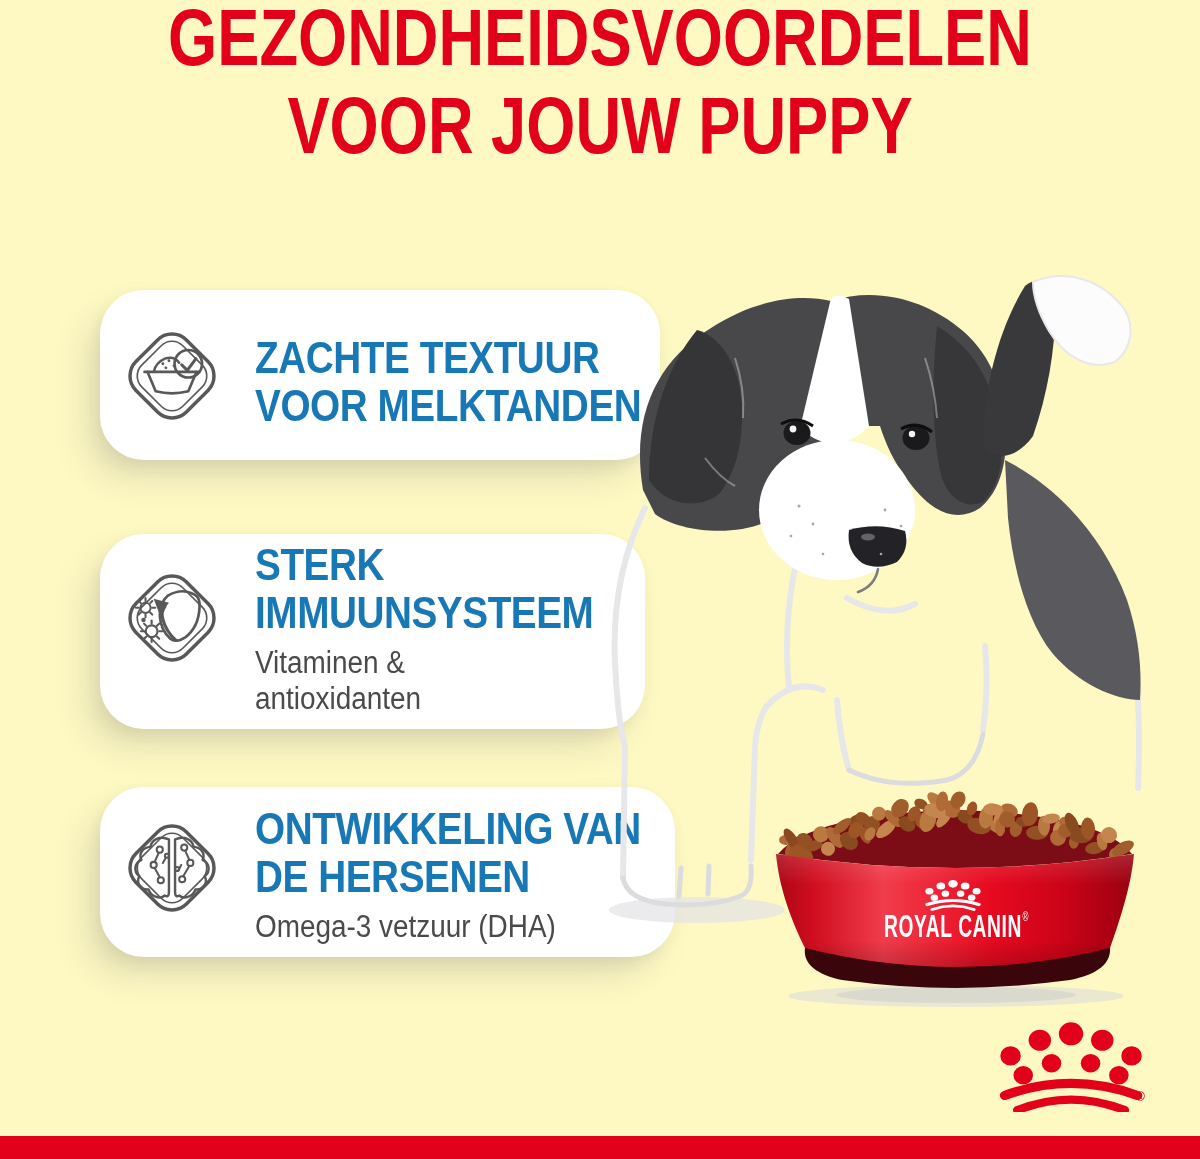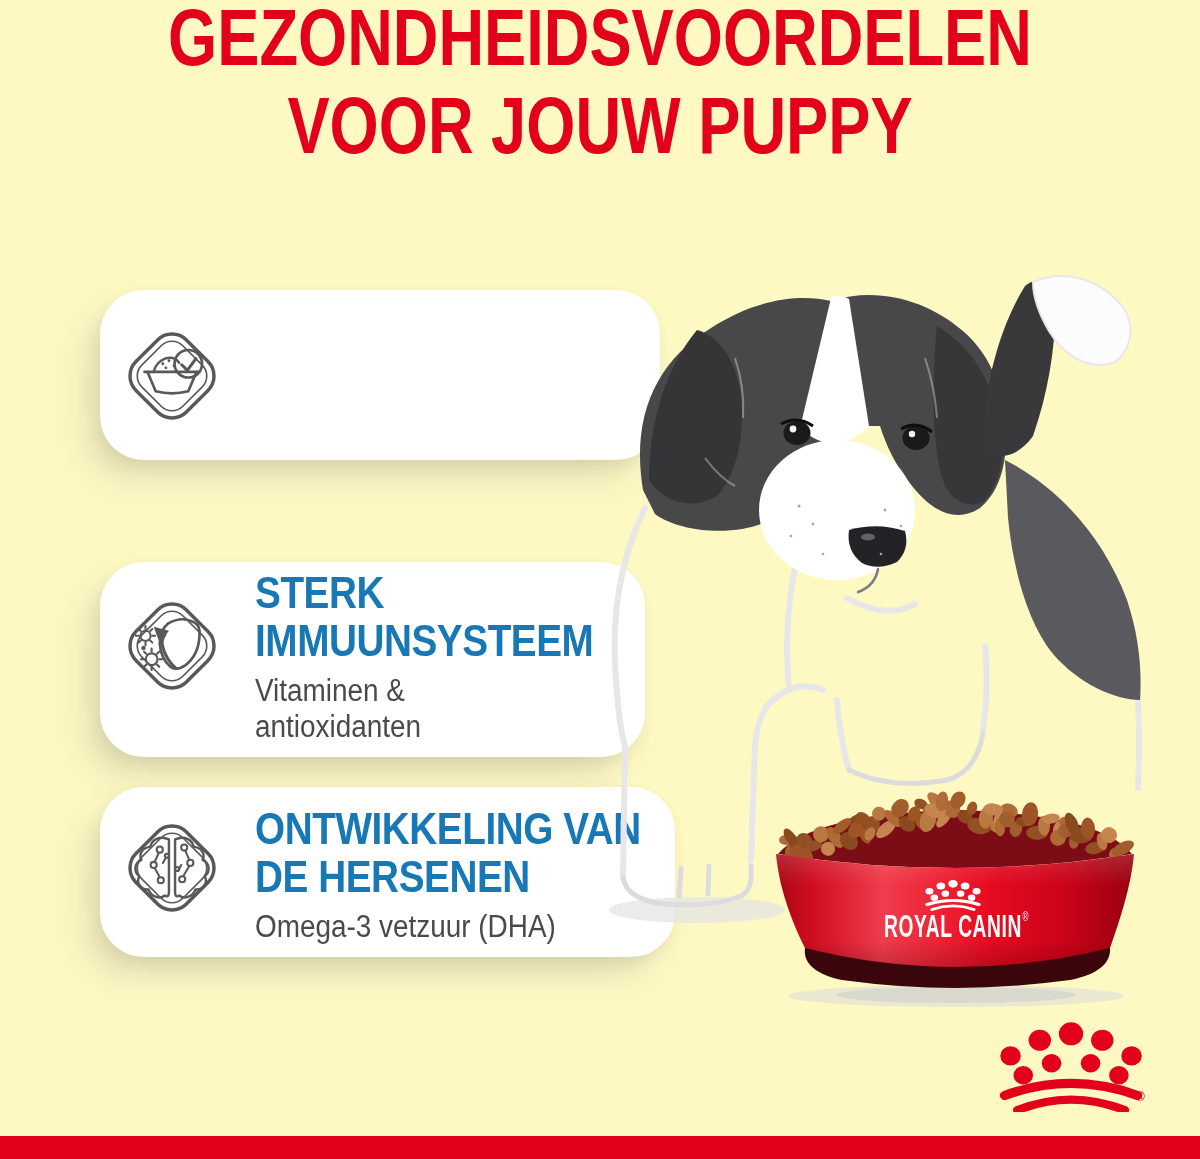--- a/index.html
+++ b/index.html
@@ -9,21 +9,21 @@
   
   .title{position:absolute;top:-6px;left:0;width:100%;margin:0;text-align:center;
          color:var(--brand_red);font-weight:bold;font-size:79px;line-height:1.11;
          transform:scaleX(.8);transform-origin:50% 0;letter-spacing:0;}
   .title span{display:block;}
 
   
   .card{position:absolute;left:100px;background:#fff;border-radius:44px;
         box-shadow:-16px 20px 34px -4px rgba(70,70,85,.17),-2px 6px 14px rgba(70,70,85,.07);}
   .c1{top:290px;width:560px;height:170px;}
-  .c2{top:562px;width:545px;height:195px;}
+  .c2{top:534px;width:545px;height:195px;}
   .c3{top:787px;width:575px;height:170px;}
   .icon{position:absolute;left:18px;width:108px;height:108px;}
   .c1 .icon{top:32px}.c2 .icon{top:30px}.c3 .icon{top:27px}
   .txt{position:absolute;left:155px;top:0;}
   .c1 .txt{top:44px}.c2 .txt{top:7px}.c3 .txt{top:18px}
   .heading{color:var(--heading_blue);font-weight:bold;font-size:45px;line-height:1.06;
            letter-spacing:-.5px;transform:scaleX(.86);transform-origin:0 0;white-space:nowrap;}
   .heading span{display:block;}
   .subtitle{color:var(--subtitle_gray);font-size:31px;line-height:1.14;margin-top:9px;
             transform:scaleX(.9);transform-origin:0 0;white-space:nowrap;}
@@ -76,20 +76,26 @@
           <circle cx="44" cy="41" r="1.4"></circle>
           <circle cx="50" cy="38" r="1.4"></circle>
           <circle cx="55" cy="43" r="1.4"></circle>
           <circle cx="47" cy="45" r="1.4"></circle>
         </g>
       <path d="M29 49 L37 68 Q53 72 69 68 L77 49" class="ic" stroke-width="2.6"></path>
       <path d="M26 49 L80 49" class="ic" stroke-width="2.6"></path>
       <circle cx="69" cy="41" r="13.5" fill="#fff" class="ic" stroke-width="2.6"></circle>
       <path d="M62.5 42 L68 47.5 L76.5 36" class="ic" stroke-width="3"></path>
     </svg>
+    <div class="txt">
+      <div class="heading">
+        <span>ZACHTE TEXTUUR</span>
+        <span>VOOR MELKTANDEN</span>
+      </div>
+    </div>
   </div>
 
   <div class="card c2">
     <svg class="icon" viewBox="0 0 106 106">
       <rect x="18" y="18" width="70" height="70" rx="20" class="ic" stroke-width="3.4" transform="rotate(45 53 53)"></rect>
       <rect x="24.5" y="24.5" width="57" height="57" rx="15" class="ic" stroke-width="1.6" transform="rotate(45 53 53)"></rect>
       <path d="M49 31 Q63 23 75 30 Q81 33 80 43 Q79 62 66 72 Q57 78 51 73 Q42 65 41 51 Q41 38 49 31 Z" class="ic" stroke-width="2.6"></path>
       <path d="M57 75 Q47 66 44 54 Q42 47 46 42" class="ic" stroke-width="3"></path>
       <path d="M35 34 L50 38 L41 50 Z" class="icf"></path>
       <g transform="translate(27,43)">

